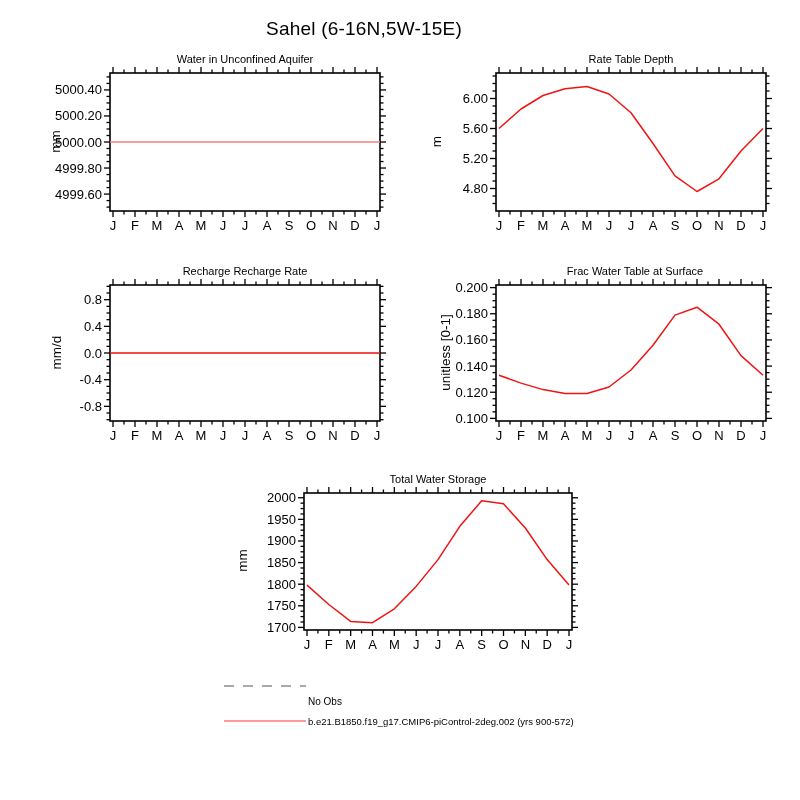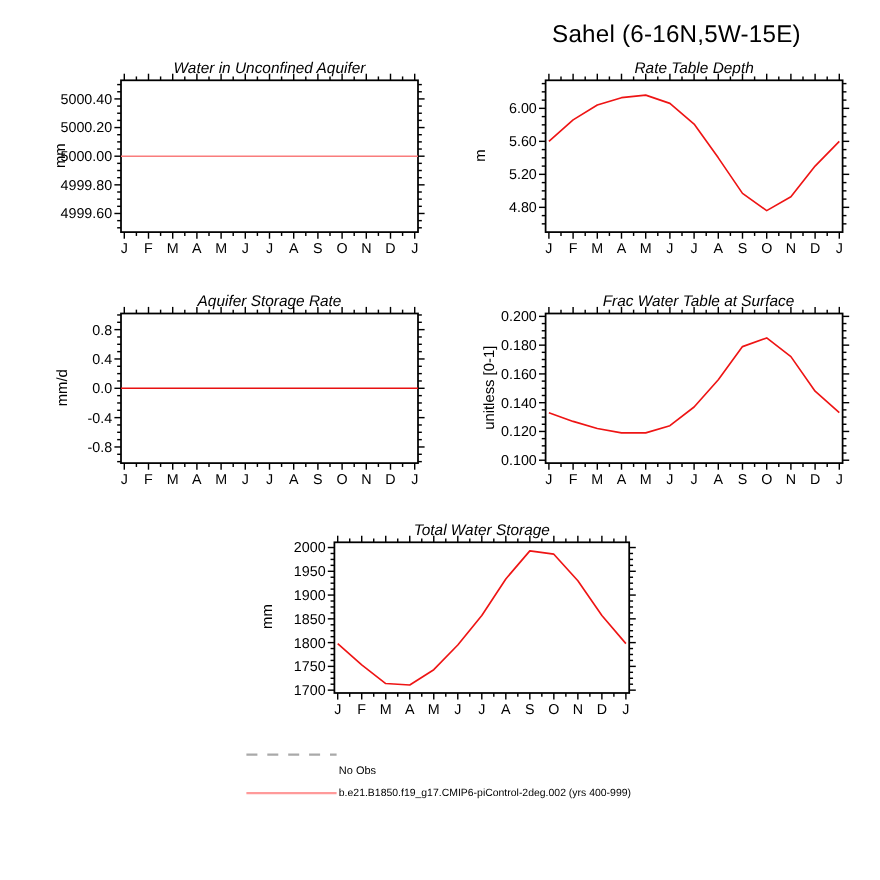--- a/index.html
+++ b/index.html
@@ -1,24 +1,24 @@
 <!DOCTYPE html>
 <html><head>
 <meta charset="utf-8">
 <style>
   html,body{margin:0;padding:0;background:#ffffff;}
   .canvas{
     position:relative;width:800px;height:800px;background:#ffffff;overflow:hidden;
     font-family:"Liberation Sans",sans-serif;color:#000;
   }
   .main-title{
-    position:absolute;left:0;top:18px;width:728px;text-align:right;
-    font-size:22px;letter-spacing:0.2px;
+    position:absolute;left:0;top:18px;width:728px;text-align:center;
+    font-size:19px;letter-spacing:0.2px;
   }
-  .chart-title{position:absolute;text-align:center;font-size:14px;font-style:italic;}
+  .chart-title{position:absolute;text-align:center;font-size:11px;}
   .t-c1{left:110px;top:53px;width:270px;}
   .t-c2{left:496px;top:53px;width:270px;}
   .t-c3{left:110px;top:265px;width:270px;}
   .t-c4{left:500px;top:265px;width:270px;}
   .t-c5{left:304px;top:473px;width:268px;}
   .ylab{position:absolute;text-align:center;font-size:13.5px;transform:rotate(-90deg);}
   .y-c1{left:-14px;top:134px;width:138px;}
   .y-c2{left:367px;top:134px;width:138px;}
   .y-c3{left:-12px;top:345px;width:136px;}
   .y-c4{left:377px;top:345px;width:136px;}
@@ -31,21 +31,21 @@
   .lr-2{left:223px;top:715px;font-size:9.5px;}
 </style>
 </head>
 <body>
 
 <div class="canvas">
   <div class="main-title">Sahel (6-16N,5W-15E)</div>
 
   <div class="chart-title t-c1">Water in Unconfined Aquifer</div>
   <div class="chart-title t-c2">Rate Table Depth</div>
-  <div class="chart-title t-c3">Aquifer Storage Rate</div>
+  <div class="chart-title t-c3">Recharge Recharge Rate</div>
   <div class="chart-title t-c4">Frac Water Table at Surface</div>
   <div class="chart-title t-c5">Total Water Storage</div>
 
   <div class="ylab y-c1">mm</div>
   <div class="ylab y-c2">m</div>
   <div class="ylab y-c3">mm/d</div>
   <div class="ylab y-c4">unitless [0-1]</div>
   <div class="ylab y-c5">mm</div>
 
   <svg id="plot" width="800" height="800">
@@ -618,15 +618,15 @@
   <div class="legend-row lr-1">
     <svg width="84" height="10">
       <line id="leg-line-0" x1="1" y1="6" x2="83" y2="6" stroke-width="2" stroke-dasharray="10,9" stroke="#a9a9a9"></line>
     </svg>
     <span class="legend-label" style="top:16px;">No Obs</span>
   </div>
   <div class="legend-row lr-2">
     <svg width="84" height="10">
       <line id="leg-line-1" x1="1" y1="6" x2="83" y2="6" stroke-width="2" stroke="#ff9a9a"></line>
     </svg>
-    <span class="legend-label" style="top:1px;">b.e21.B1850.f19_g17.CMIP6-piControl-2deg.002 (yrs 400-999)</span>
+    <span class="legend-label" style="top:1px;">b.e21.B1850.f19_g17.CMIP6-piControl-2deg.002 (yrs 900-572)</span>
   </div>
 </div>
 
 </body></html>

